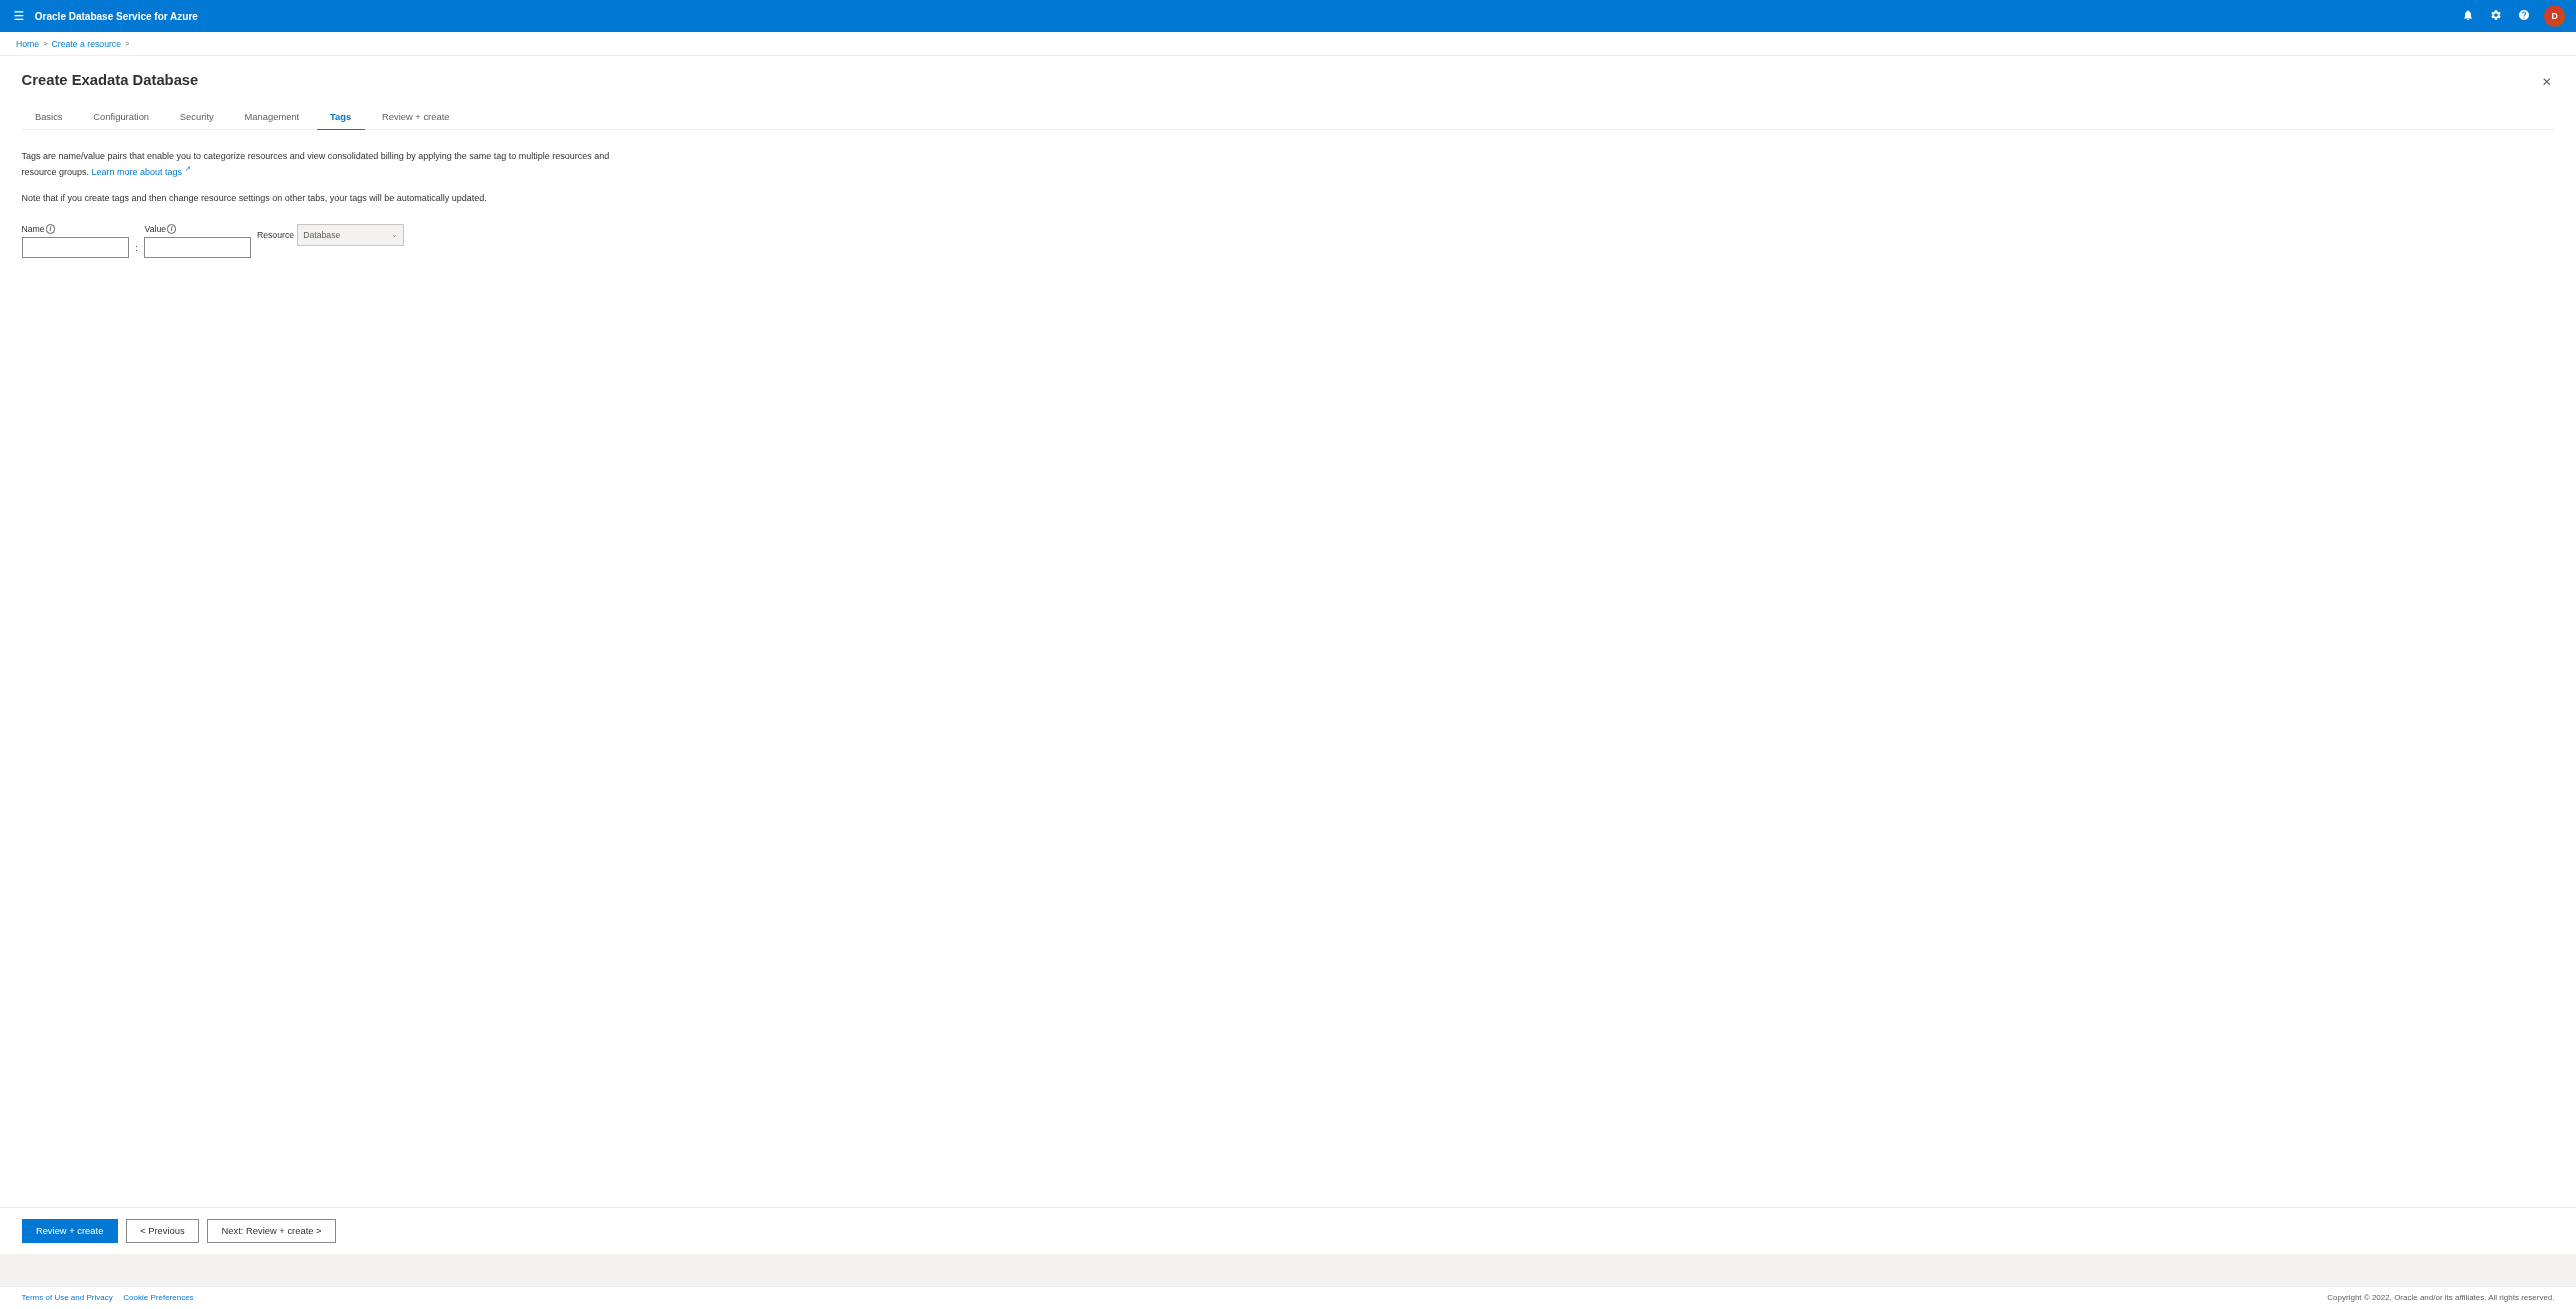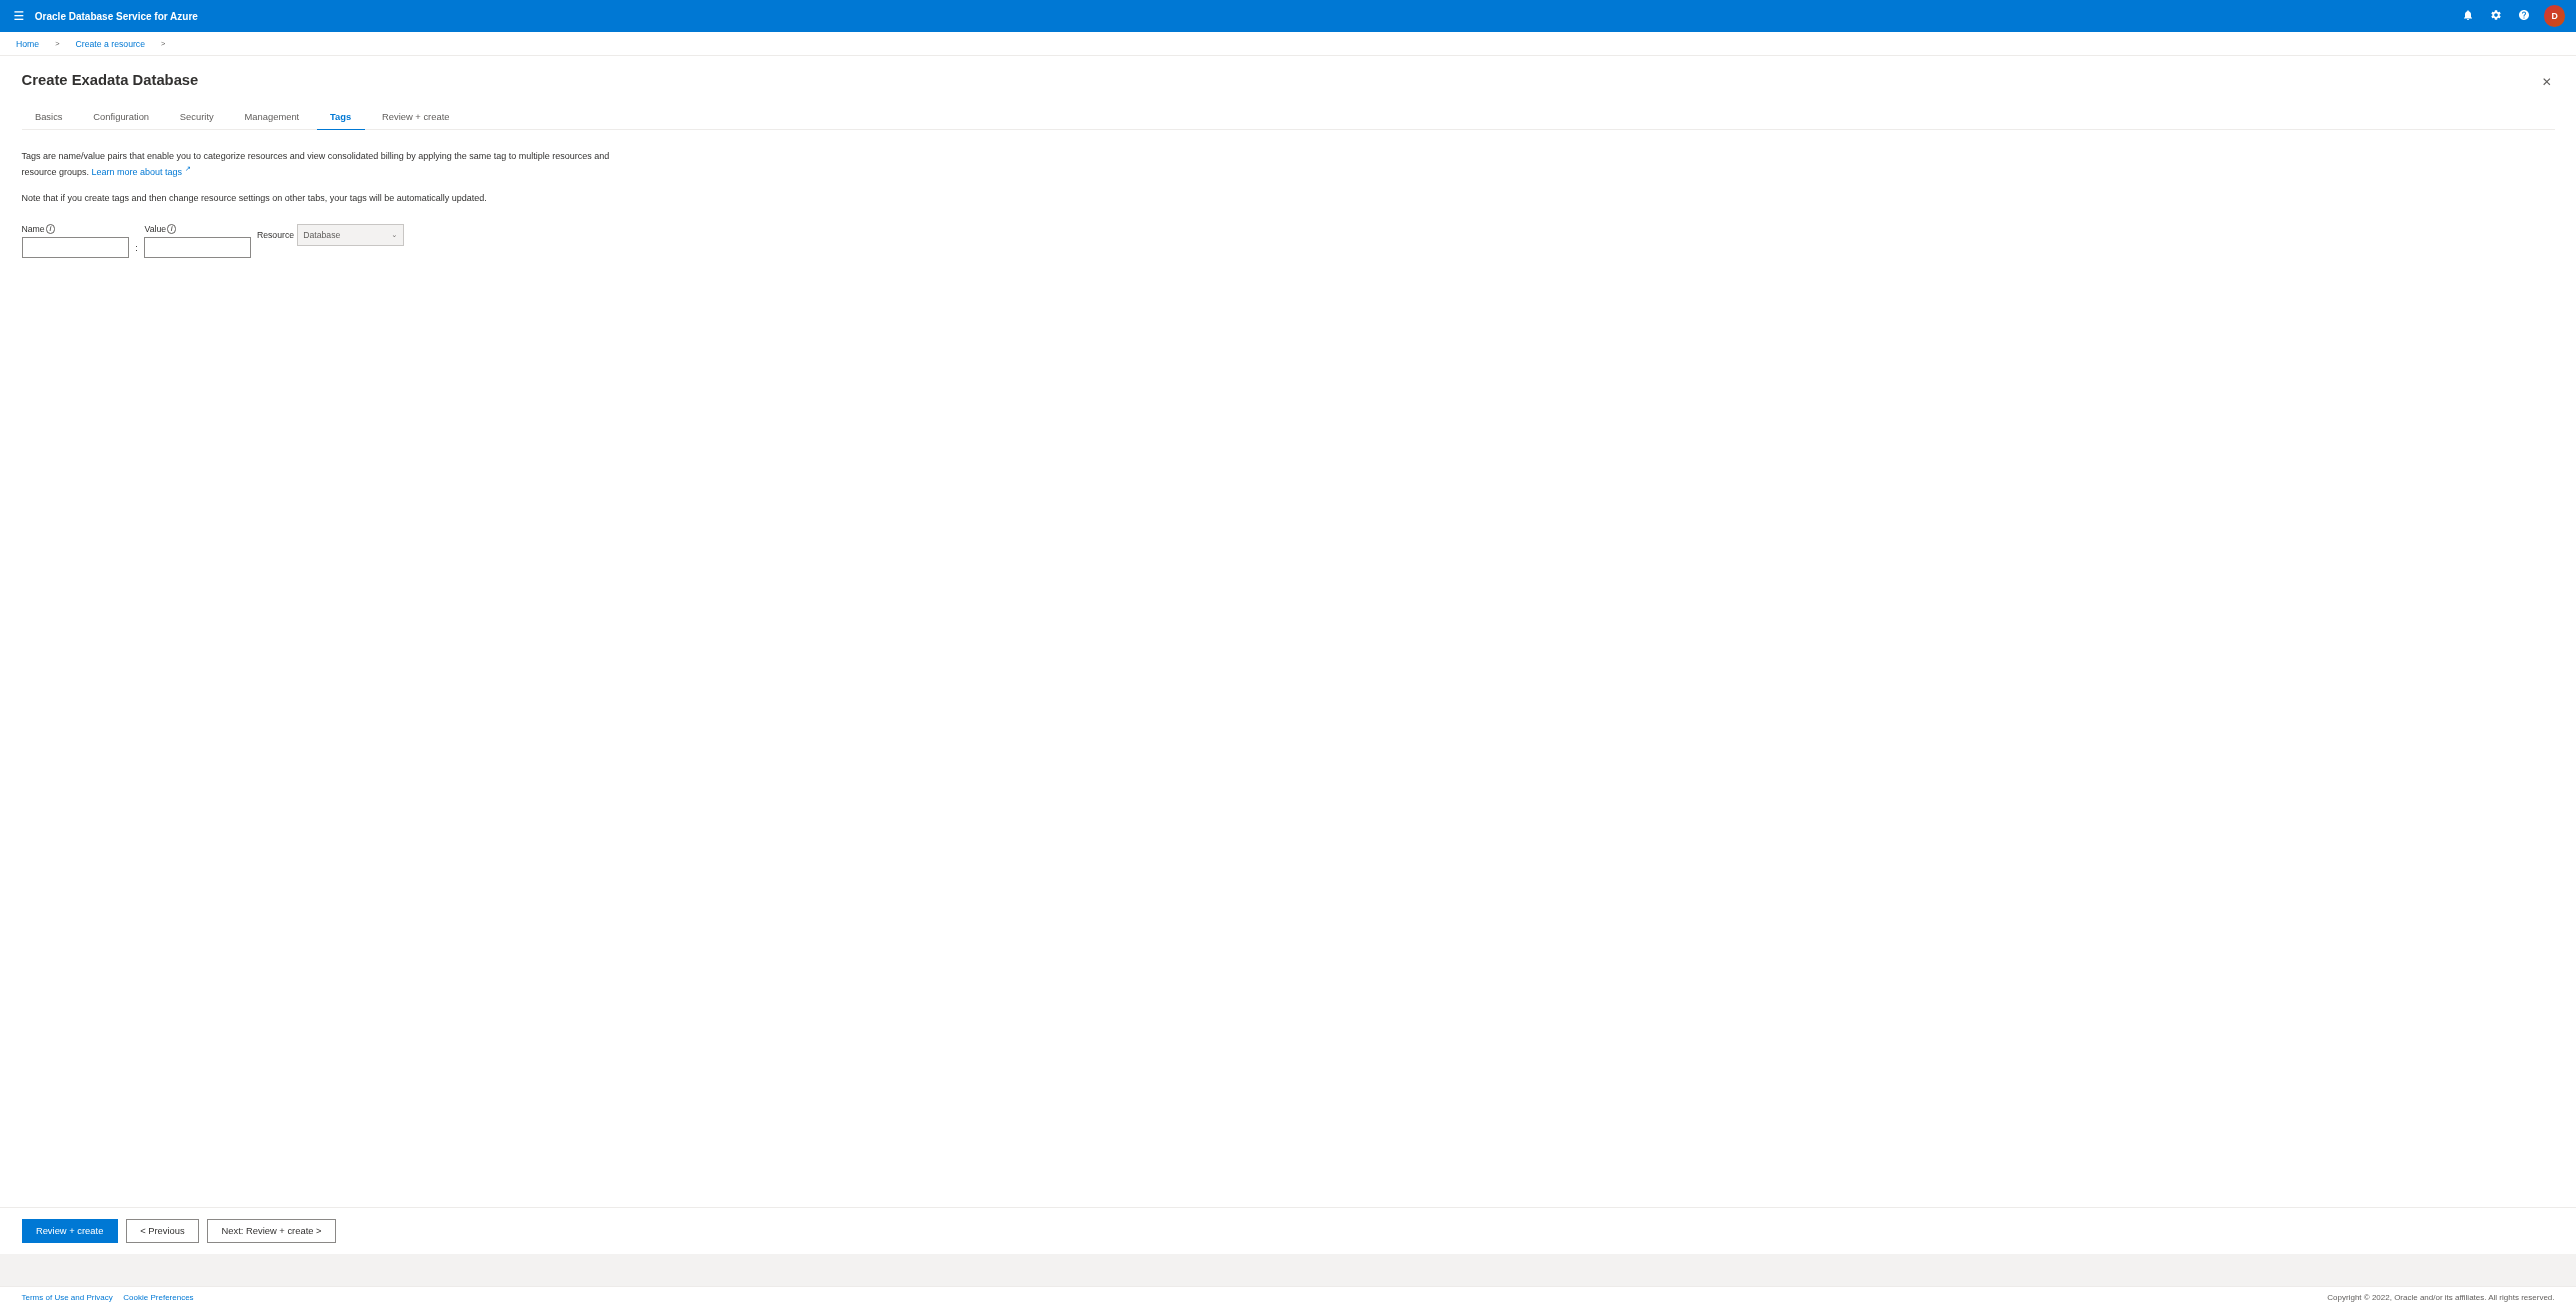--- a/index.html
+++ b/index.html
@@ -57,21 +57,21 @@
       font-weight: 600;
       cursor: pointer;
     }
 
     
     .breadcrumb {
       background: white;
       padding: 6.7px 16px;
       display: flex;
       align-items: center;
-      gap: 16px;
+      gap: 4px;
       font-size: 8.7px;
       border-bottom: 0.7px solid #edebe9;
     }
     .breadcrumb-link {
       color: #0078d4;
       cursor: pointer;
       text-decoration: none;
     }
     .breadcrumb-separator {
       color: #605e5c;

